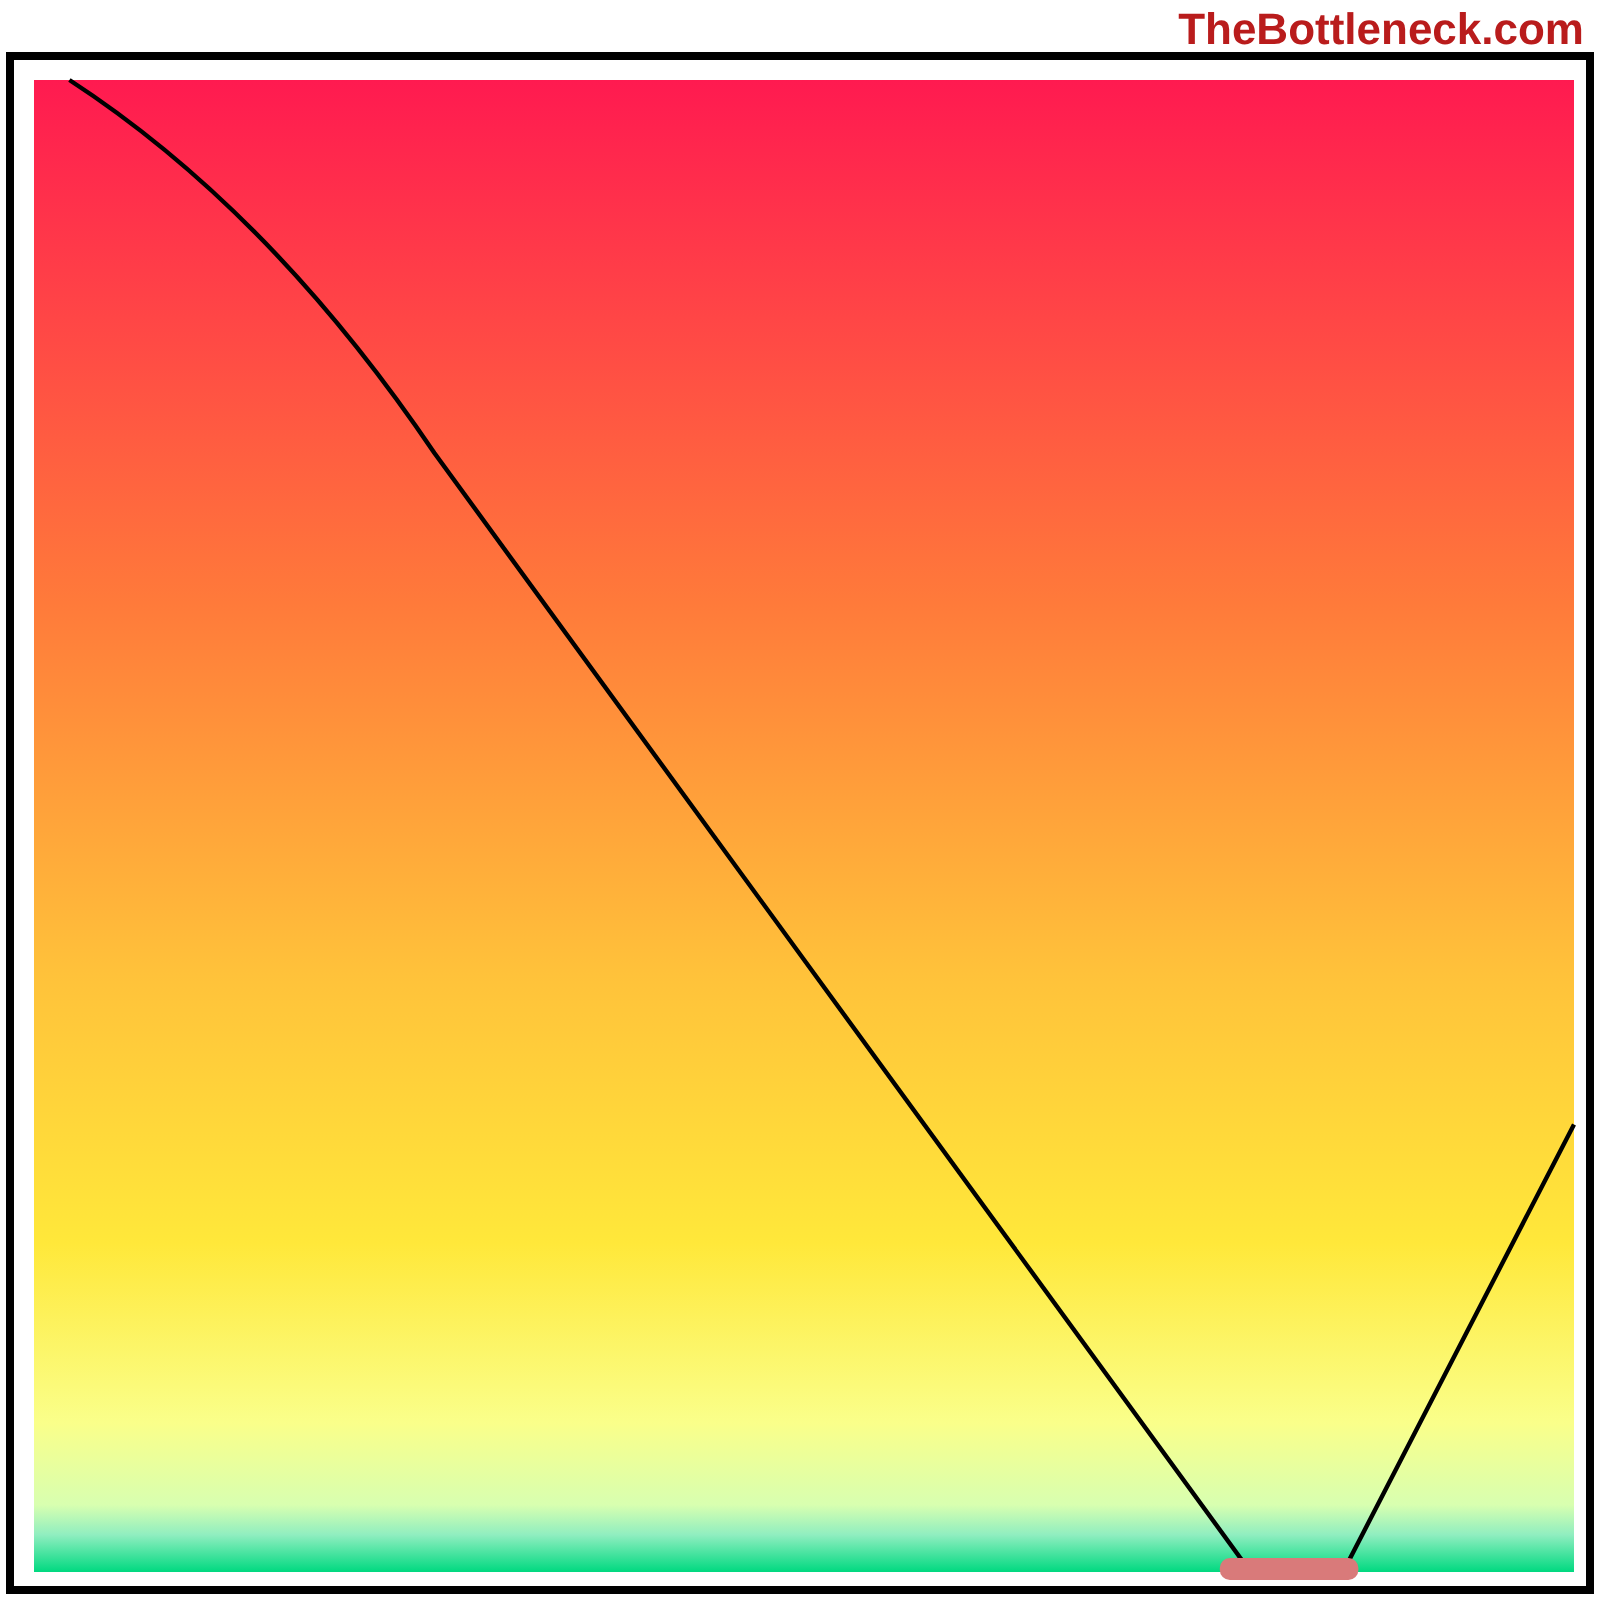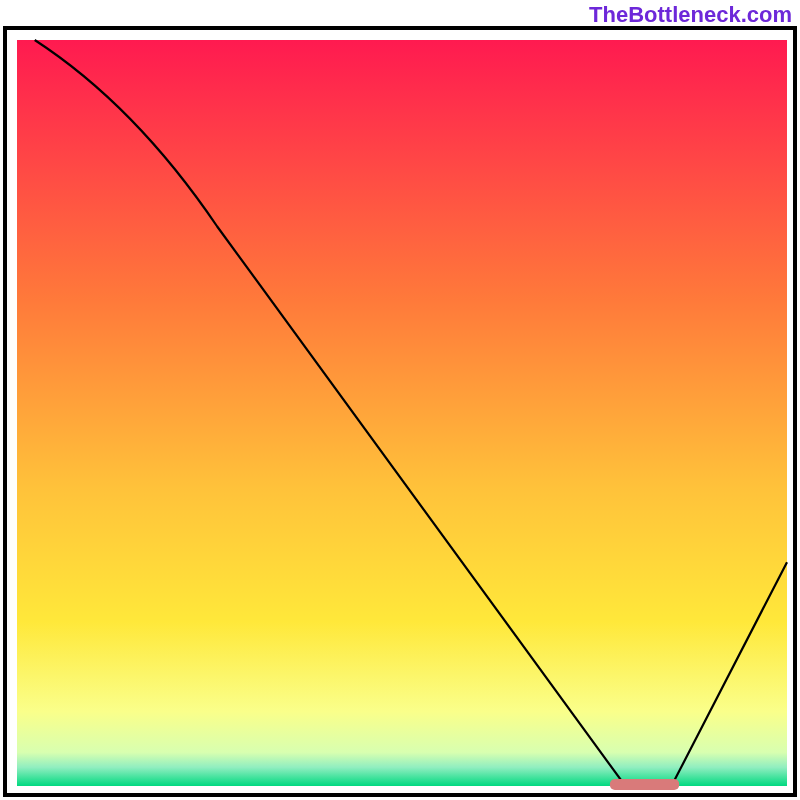--- a/index.html
+++ b/index.html
@@ -9,21 +9,21 @@
     height: 800px;
     background: #ffffff;
     font-family: Arial, sans-serif;
     overflow: hidden;
     position: relative;
   }
   .watermark {
     position: absolute;
     top: 2px;
     right: 8px;
-    color: #6d28d9;
+    color: #b91c1c;
     font-size: 22px;
     font-weight: 600;
     z-index: 10;
   }
   svg {
     display: block;
   }
 </style>
 </head>
 <body>

